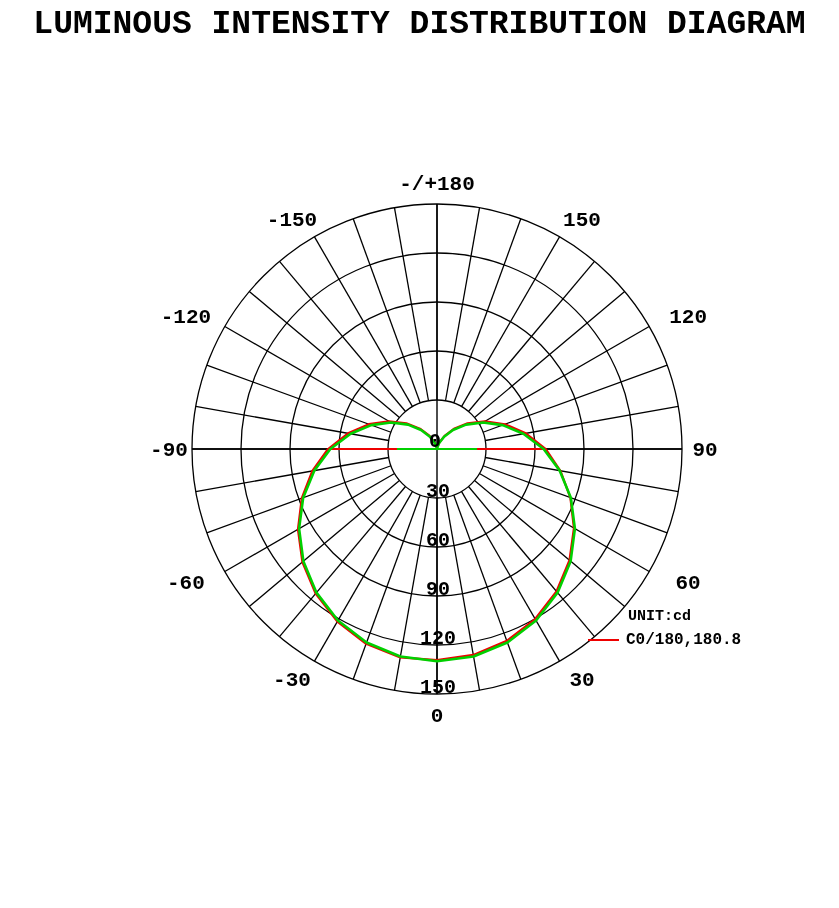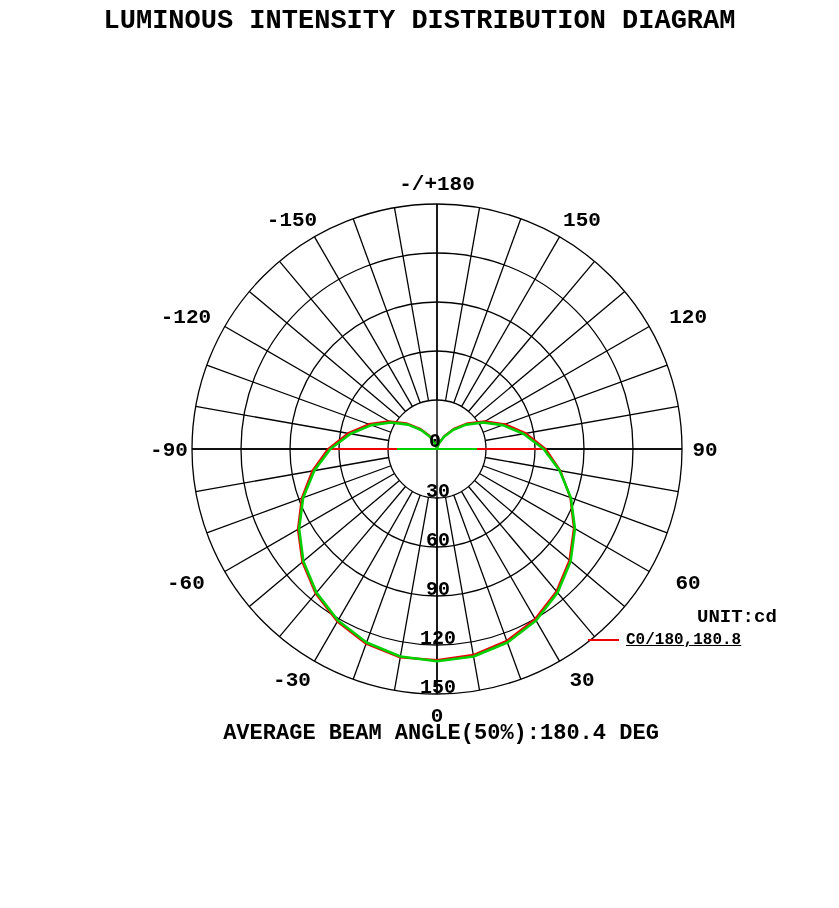--- a/index.html
+++ b/index.html
@@ -1,25 +1,25 @@
 <!DOCTYPE html>
 <html><head>
 <meta charset="utf-8">
 <style>
   html,body{margin:0;padding:0;background:#ffffff;}
   .stage{position:relative;width:839px;height:908px;background:#ffffff;overflow:hidden;
          font-family:"Liberation Mono","DejaVu Sans Mono",monospace;color:#000;}
   .stage svg{position:absolute;left:0;top:0;}
   .title{position:absolute;top:6px;left:0;width:839px;text-align:center;
-         font-size:27px;font-weight:bold;white-space:nowrap;}
+         font-size:33px;font-weight:bold;white-space:nowrap;}
   .legend{position:absolute;left:588px;top:606px;}
-  .legend-unit{font-size:19px;font-weight:bold;margin-left:109px;line-height:22px;}
+  .legend-unit{font-size:15px;font-weight:bold;margin-left:40px;line-height:22px;}
   .legend-row{display:flex;align-items:center;height:23px;}
   .legend-swatch{display:inline-block;width:31px;height:2px;margin-right:7px;flex:0 0 31px;}
-  .legend-label{font-size:16px;font-weight:bold;white-space:nowrap;text-decoration:underline;}
+  .legend-label{font-size:16px;font-weight:bold;white-space:nowrap;}
   .footer{position:absolute;top:721px;left:441px;transform:translateX(-50%);
           font-size:22px;font-weight:bold;white-space:nowrap;}
 </style>
 </head>
 <body>
 
 <div class="stage">
 
   <div class="title">LUMINOUS INTENSITY DISTRIBUTION DIAGRAM</div>
 
@@ -102,15 +102,14 @@
     </svg>
 
   <div class="legend">
     <div class="legend-unit">UNIT:cd</div>
     <div class="legend-row">
       <span class="legend-swatch" id="swatch-0" style="background: rgb(238, 0, 0);"></span>
       <span class="legend-label">C0/180,180.8</span>
     </div>
   </div>
 
-  <div class="footer">AVERAGE BEAM ANGLE(50%):180.4 DEG</div>
 
 </div>
 
 </body></html>

